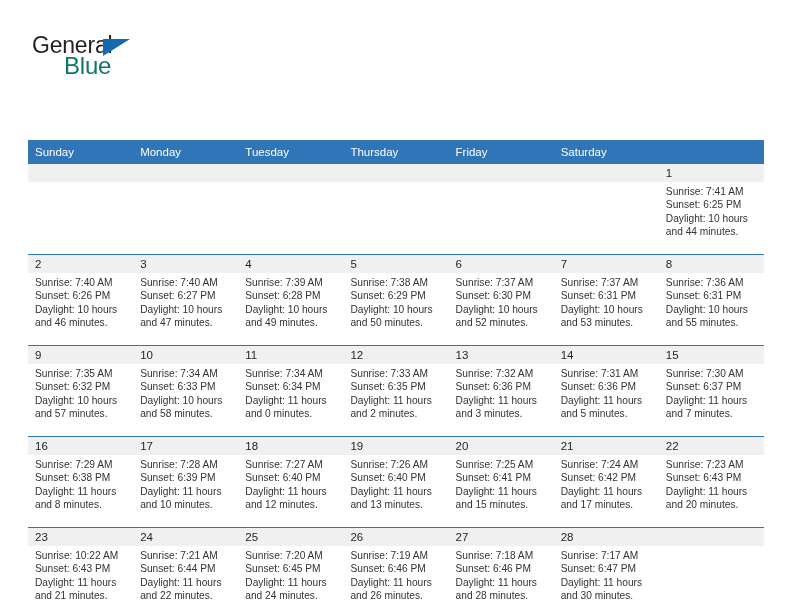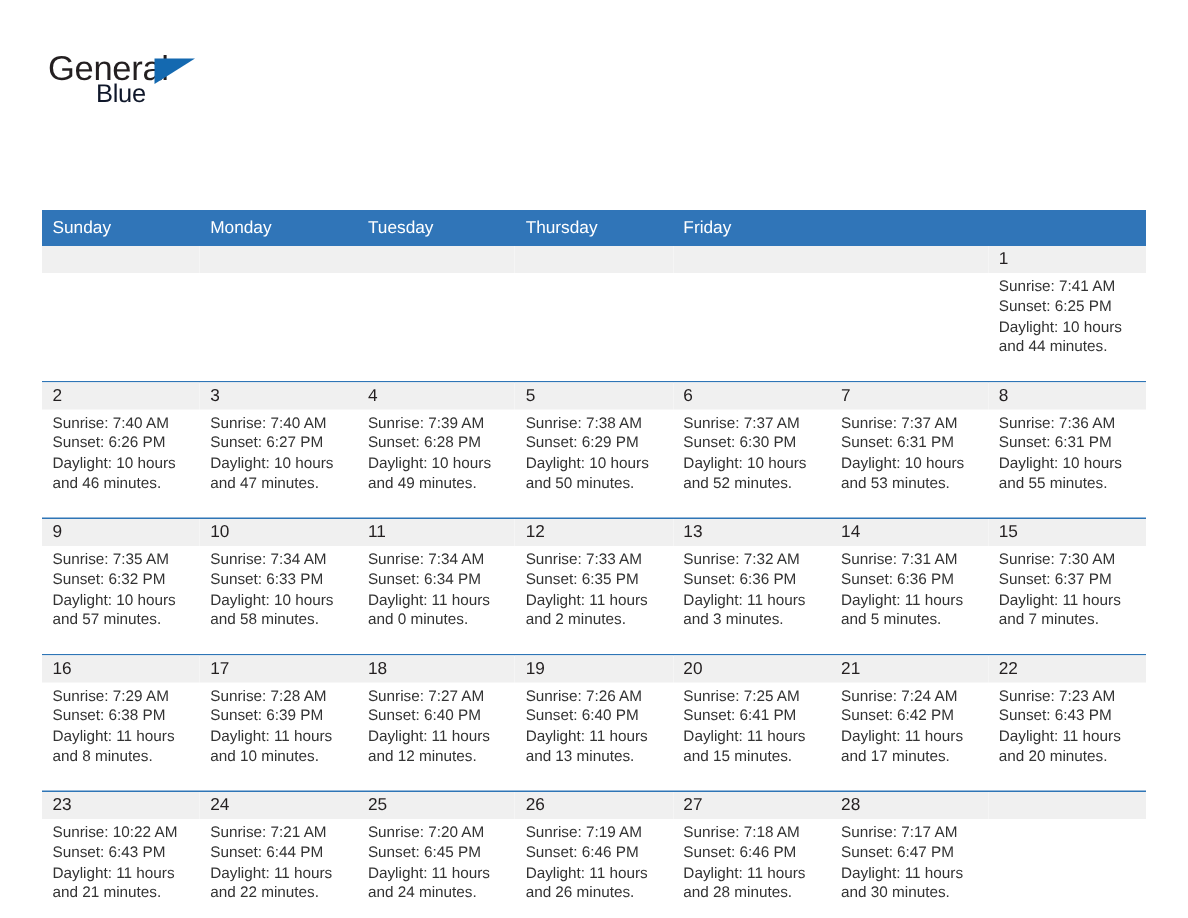--- a/index.html
+++ b/index.html
@@ -52,23 +52,23 @@
     top: 5px;
     width: 0;
     height: 0;
     border-left: 27px solid #1469b0;
     border-bottom: 17px solid transparent;
   }
   .logo-blue {
     position: absolute;
     left: 32px;
     top: 20px;
-    font-size: 17px;
+    font-size: 24px;
     letter-spacing: -0.2px;
-    color: #0f172a;
+    color: #0f766e;
     line-height: 1;
     text-align: right;
   }
   .title-block {
     position: absolute;
     right: 0;
     top: 0;
     text-align: right;
   }
   .cal-title {
@@ -162,20 +162,21 @@
 
   </div>
 
   <div class="calendar">
     <div class="weekdays" id="weekday-row">
         <div class="weekday">Sunday</div>
         <div class="weekday">Monday</div>
         <div class="weekday">Tuesday</div>
         <div class="weekday">Thursday</div>
         <div class="weekday">Friday</div>
+        <div class="weekday">Saturday</div>
       </div>
     <div id="weeks-container">
         <div class="week">
           <div class="week-days">
             <div class="daycell empty">
               <div class="daynum-band"></div>
             </div>
             <div class="daycell empty">
               <div class="daynum-band"></div>
             </div>

